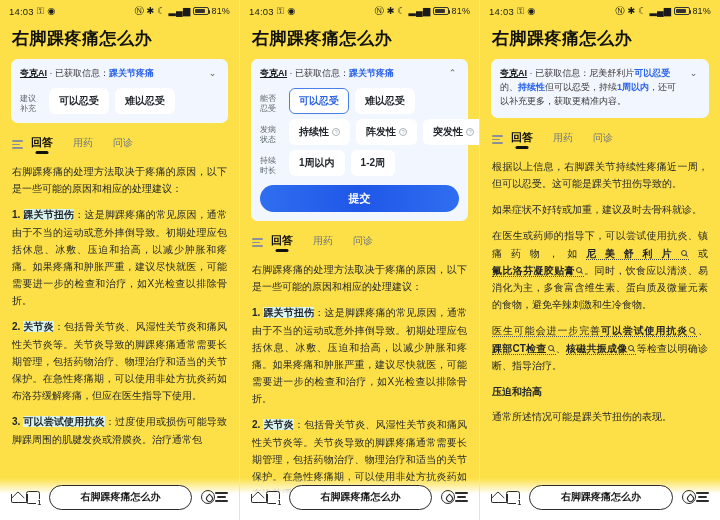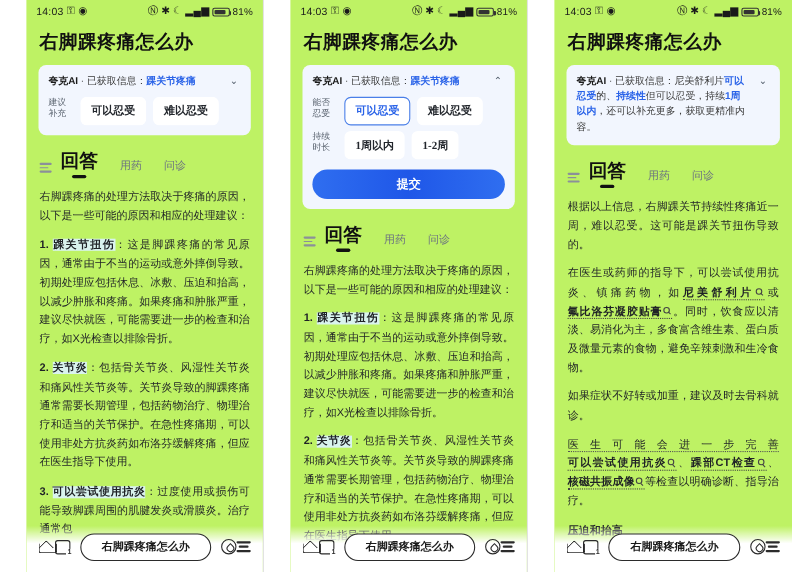--- a/index.html
+++ b/index.html
@@ -6,24 +6,23 @@
   html, body {
     width: 720px; height: 520px;
     background: #ffffff;
     font-family: "Liberation Sans", "DejaVu Sans", sans-serif;
     overflow: hidden;
   }
   .screens { display: flex; width: 720px; height: 520px; }
   .panel {
     width: 276px; height: 520px;
     position: relative;
-    background: #bef264;
+    background: #fde047;
     border-right: 1px solid #e2e2e2;
     overflow: hidden;
-    margin-left: 24px;
   }
   .panel:last-child { border-right: none; }
 
   
   .statusbar {
     height: 22px;
     display: flex; align-items: center;
     padding: 0 9px;
     font-size: 9.5px; color: #1a1a1a;
     letter-spacing: .2px;
@@ -54,28 +53,28 @@
     margin: 0 11px;
     background: #f2f6fe;
     border-radius: 7px;
     padding: 8px 9px 9px 9px;
   }
   .info-head {
     display: flex; align-items: flex-start;
     font-size: 9px; color: #3a3a3a; line-height: 1.55;
   }
   .info-head-text { flex: 1; padding-right: 5px; }
-  .brand { font-weight: bold; color: #1a1a1a; }
+  .brand { font-weight: bold; color: #1a1a1a; text-decoration: underline; }
   .hl { color: #2a63e8; font-weight: bold; }
   .chev {
     width: 13px; flex: 0 0 13px; color: #55606e; font-size: 9px;
     text-align: center; line-height: 1.4; cursor: pointer;
   }
   .info-rows { margin-top: 7px; }
-  .frow { display: flex; align-items: flex-start; margin-bottom: 5px; font-family: Liberation Serif, serif; }
+  .frow { display: flex; align-items: flex-end; margin-bottom: 5px; }
   .frow:last-child { margin-bottom: 0; }
   .flabel {
     flex: 0 0 24px; font-size: 8px; color: #5b6470; line-height: 1.25;
     margin-right: 5px;
   }
   .chip {
     background: #ffffff; border-radius: 6px;
     font-size: 10px; font-weight: bold; color: #22262c;
     padding: 5px 9px; margin-right: 6px; white-space: nowrap;
     border: 1px solid transparent; cursor: pointer;
@@ -103,21 +102,21 @@
   }
   .tab-ico { display:flex; flex-direction: column; gap:2px; margin-bottom: 5px; margin-right: -12px;}
   .tab-ico i { display:block; height:1.5px; background:#8b9099; border-radius:1px;}
   .tab-ico i:nth-child(1){ width:11px;}
   .tab-ico i:nth-child(2){ width:8px;}
   .tab-ico i:nth-child(3){ width:11px;}
   .tab {
     font-size: 10px; color: #6b7280; cursor: pointer;
     padding-bottom: 4px; position: relative;
   }
-  .tab.active { color: #111; font-weight: bold; font-size: 17px; }
+  .tab.active { color: #111; font-weight: bold; font-size: 11px; }
   .tab.active::after {
     content:""; position:absolute; left:50%; transform:translateX(-50%);
     bottom: 0px; width: 13px; height: 2.5px; background:#111; border-radius:2px;
   }
 
   
   .content {
     padding: 9px 12px 0 12px;
     font-size: 10px; line-height: 1.72; color: #1f2226;
     text-align: justify;
@@ -323,20 +322,38 @@
             <div>忍受</div>
           </div>
           <div class="chip sel">
               <span>可以忍受</span>
             </div>
           <div class="chip">
               <span>难以忍受</span>
             </div>
         </div>
 
+        <div class="frow">
+          <div class="flabel">
+            <div>发病</div>
+            <div>状态</div>
+          </div>
+          <div class="chip">
+              <span>持续性</span>
+              <span class="qmark">?</span>
+            </div>
+          <div class="chip">
+              <span>阵发性</span>
+              <span class="qmark">?</span>
+            </div>
+          <div class="chip">
+              <span>突发性</span>
+              <span class="qmark">?</span>
+            </div>
+        </div>
 
         <div class="frow">
           <div class="flabel">
             <div>持续</div>
             <div>时长</div>
           </div>
           <div class="chip">
               <span>1周以内</span>
             </div>
           <div class="chip">
@@ -425,25 +442,25 @@
           <i></i>
           <i></i>
           <i></i>
         </div>
       <div class="tab active">回答</div>
       <div class="tab">用药</div>
       <div class="tab">问诊</div>
     </div>
 
     <div class="content">
-      <p>根据以上信息，右脚踝关节持续性疼痛近一周，难以忍受。这可能是踝关节扭伤导致的。</p>
+      <p>根据以上信息，右脚踝关节持续性疼痛近一周，但可以忍受。这可能是踝关节扭伤导致的。</p>
+      <p>如果症状不好转或加重，建议及时去骨科就诊。</p>
       <p>
         <span>在医生或药师的指导下，可以尝试使用抗炎、镇痛药物，如</span><span class="term"><span>尼美舒利片</span><span class="mg"></span></span><span>或</span><span class="term"><span>氟比洛芬凝胶贴膏</span><span class="mg"></span></span><span>。同时，饮食应以清淡、易消化为主，多食富含维生素、蛋白质及微量元素的食物，避免辛辣刺激和生冷食物。</span>
       </p>
-      <p>如果症状不好转或加重，建议及时去骨科就诊。</p>
       <p>
         <span class="uline">医生可能会进一步完善</span><span class="term"><span>可以尝试使用抗炎</span><span class="mg"></span></span><span>、</span><span class="term"><span>踝部CT检查</span><span class="mg"></span></span><span>、</span><span class="term"><span>核磁共振成像</span><span class="mg"></span></span><span>等检查以明确诊断、指导治疗。</span>
       </p>
       <div class="sec-h">压迫和抬高</div>
       <p>通常所述情况可能是踝关节扭伤的表现。</p>
     </div>
 
     <div class="botnav">
       <div class="nv">
           <div class="home-i"></div>

